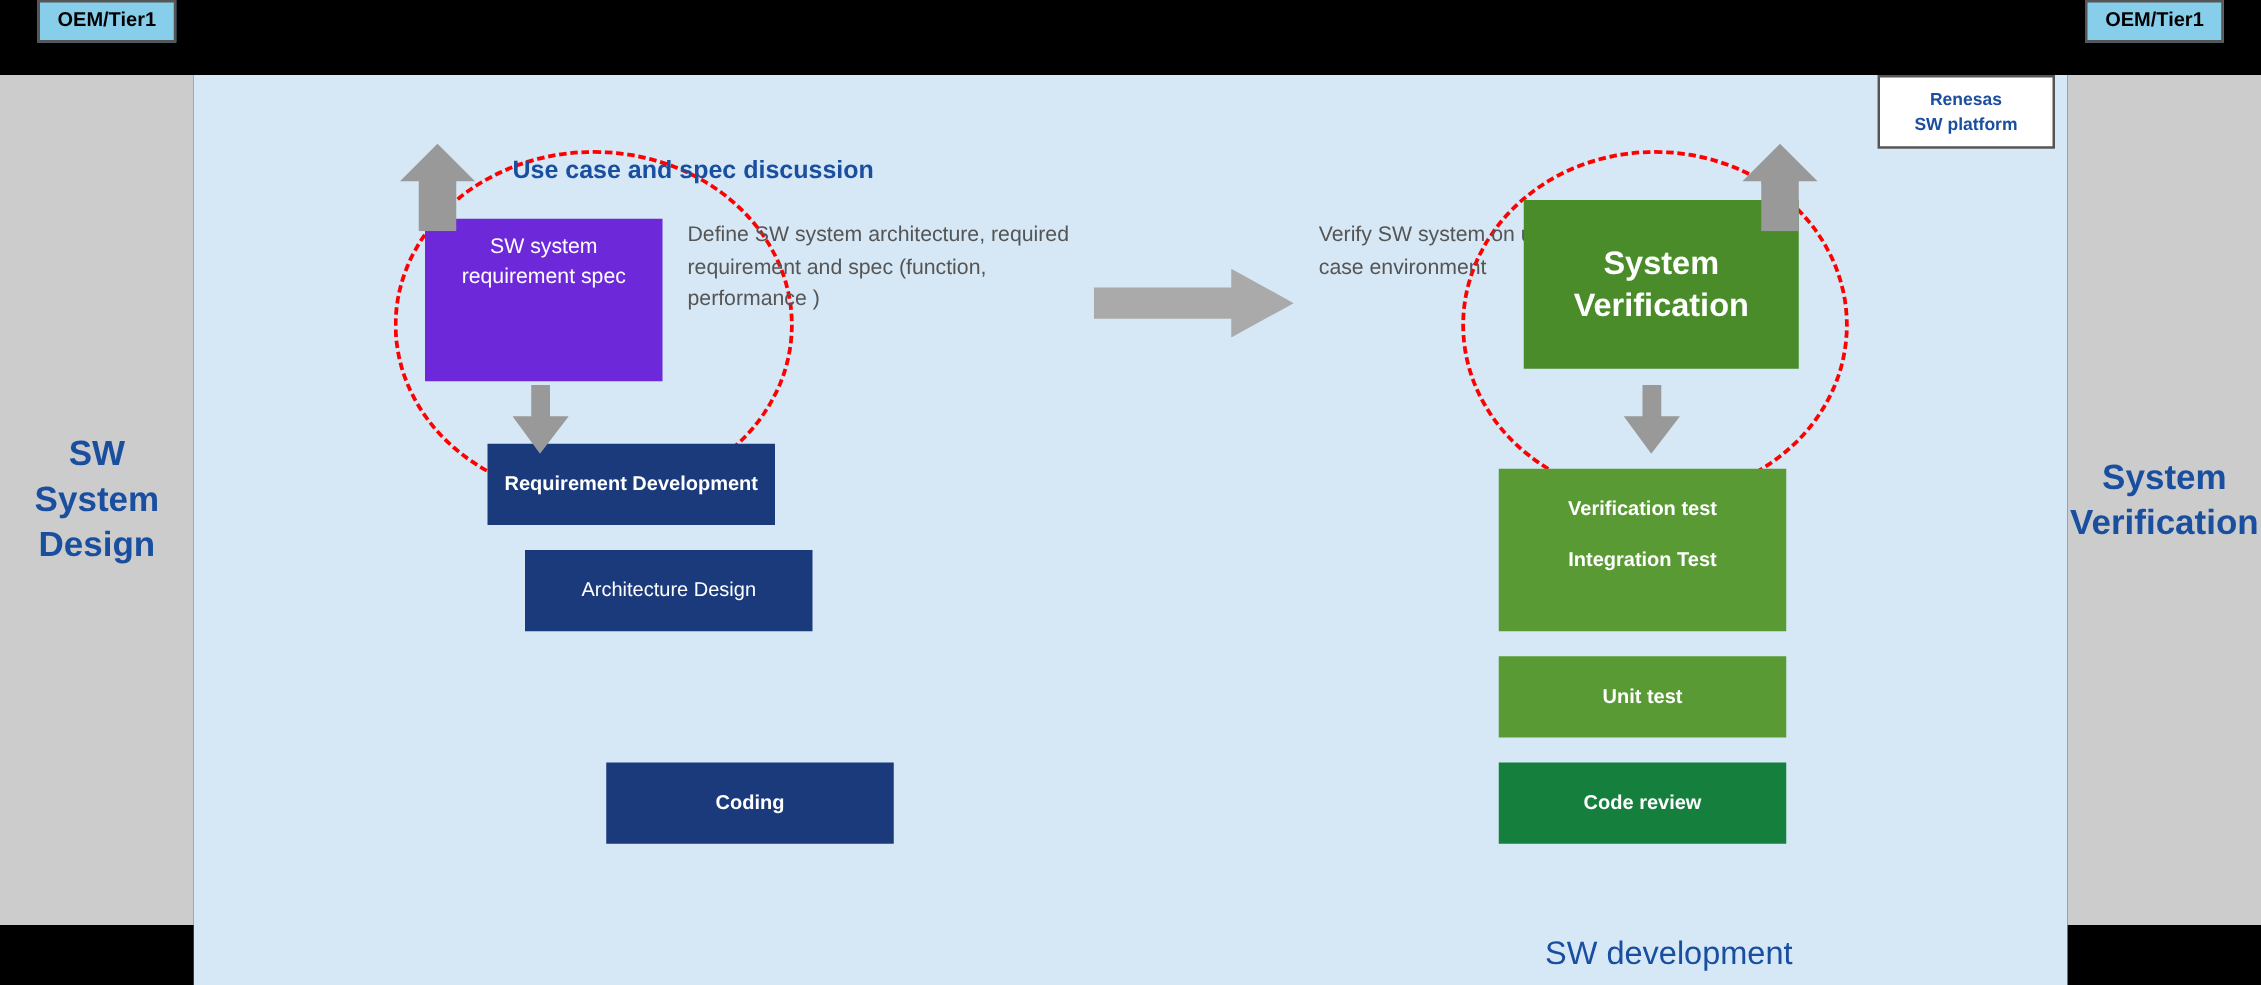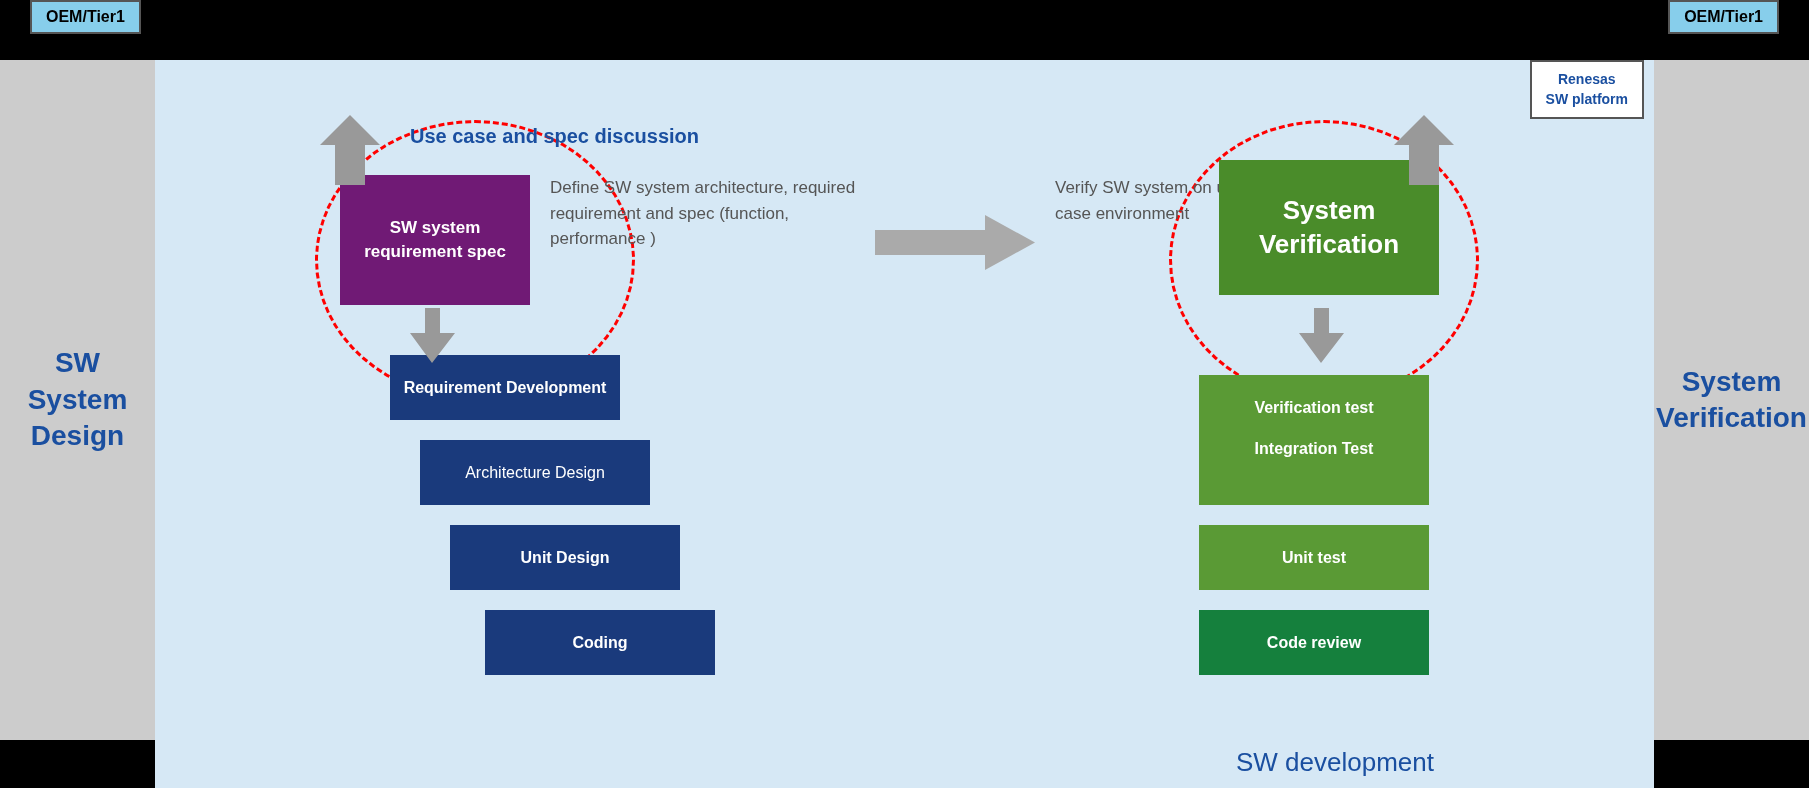--- a/index.html
+++ b/index.html
@@ -84,21 +84,21 @@
       z-index: 10;
     }
 
     
     .renesas-badge {
       position: absolute;
       right: 165px;
       top: 60px;
       background: #fff;
       border: 2px solid #555;
-      padding: 8px 14px;
+      padding: 8px 28px;
       font-size: 14px;
       font-weight: bold;
       color: #1a4fa0;
       z-index: 10;
       text-align: center;
       line-height: 1.4;
     }
 
     
     .content-area {
@@ -122,28 +122,28 @@
       z-index: 5;
     }
 
     
     .sw-req-box {
       position: absolute;
       left: 185px;
       top: 115px;
       width: 190px;
       height: 130px;
-      background: #701a75;
-      color: #fff;
-      display: flex;
-      align-items: center;
+      background: #6d28d9;
+      color: #fff;
+      display: flex;
+      align-items: flex-start;
       justify-content: center;
       text-align: center;
       font-size: 17px;
-      font-weight: bold;
+      font-weight: normal;
       line-height: 1.4;
       z-index: 5;
       padding: 10px;
     }
 
     
     .define-text {
       position: absolute;
       left: 395px;
       top: 115px;
@@ -489,23 +489,20 @@
     </div>
 
     <div class="req-dev-box">
       <span>Requirement Development</span>
     </div>
 
     <div class="arch-design-box">
       <span>Architecture Design</span>
     </div>
 
-    <div class="unit-design-box">
-      <span>Unit Design</span>
-    </div>
 
     <div class="coding-box">
       <span>Coding</span>
     </div>
 
     <div class="verif-test-box">
       <span>Verification test</span>
     </div>
 
     <div class="integration-test-box">

